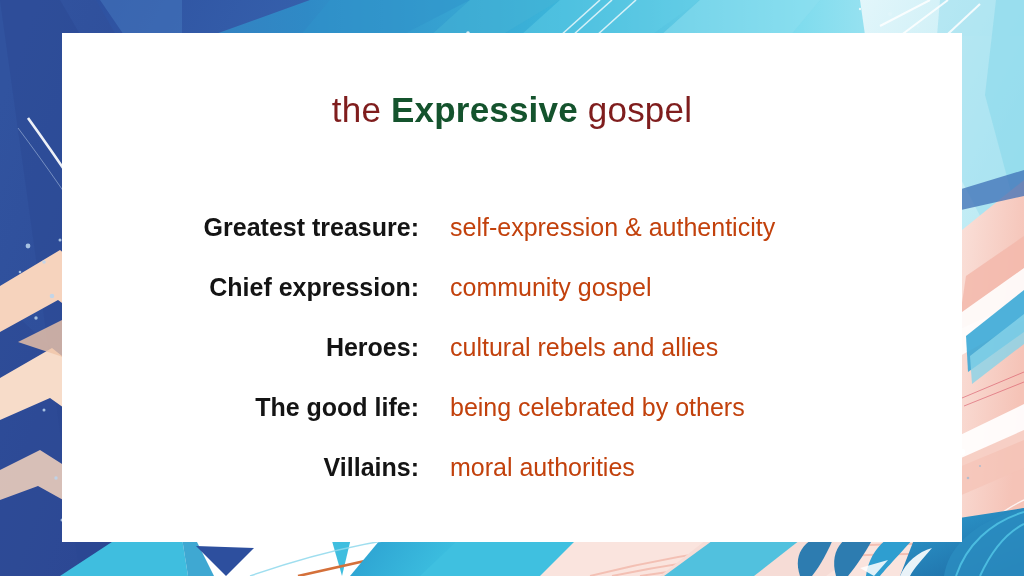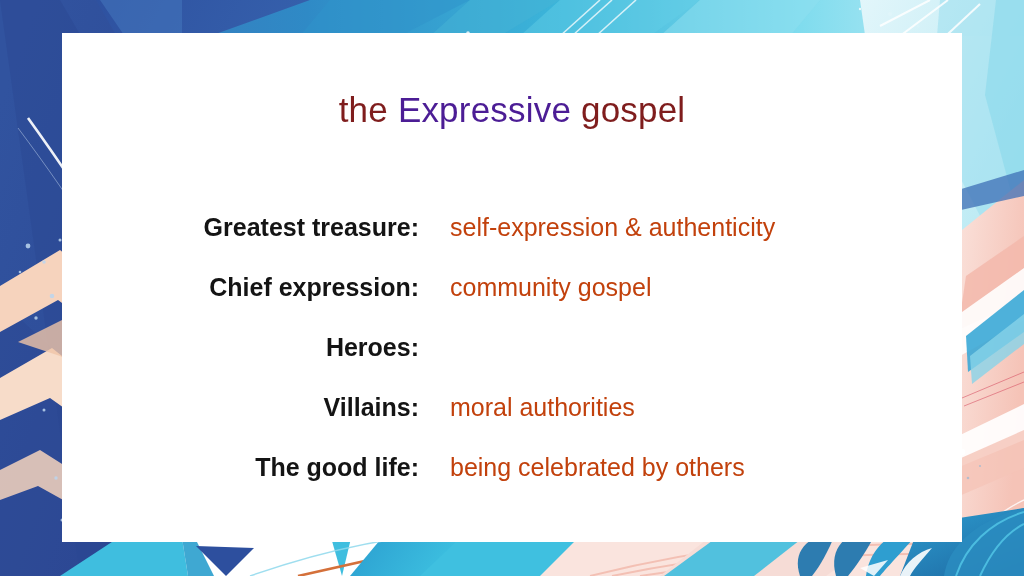--- a/index.html
+++ b/index.html
@@ -43,21 +43,21 @@
     left:0;
     top:55px;
     width:900px;
     text-align:center;
     font-size:35px;
     line-height:1.25;
     letter-spacing:0.2px;
     white-space:nowrap;
   }
   #title .t-light { color:#7f1d1d; font-weight:400; }
-  #title .t-bold  { color:#4c1d95; font-weight:400;margin-top:12px; }
+  #title .t-bold  { color:#14532d; font-weight:700;margin-top:12px; }
 
   
   #rows {
     position:absolute;
     left:0;
     top:140px;
     width:900px;
   }
   .row {
     display:flex;
@@ -284,27 +284,28 @@
         <div class="row-value">self-expression &amp; authenticity</div>
       </div>
 
       <div class="row">
         <div class="row-label">Chief expression:</div>
         <div class="row-value">community gospel</div>
       </div>
 
       <div class="row">
         <div class="row-label">Heroes:</div>
+        <div class="row-value">cultural rebels and allies</div>
+      </div>
+
+      <div class="row">
+        <div class="row-label">The good life:</div>
+        <div class="row-value">being celebrated by others</div>
       </div>
 
       <div class="row">
         <div class="row-label">Villains:</div>
         <div class="row-value">moral authorities</div>
-      </div>
-
-      <div class="row">
-        <div class="row-label">The good life:</div>
-        <div class="row-value">being celebrated by others</div>
       </div>
 
     </div>
   </div>
 </div>
 
 </body></html>

